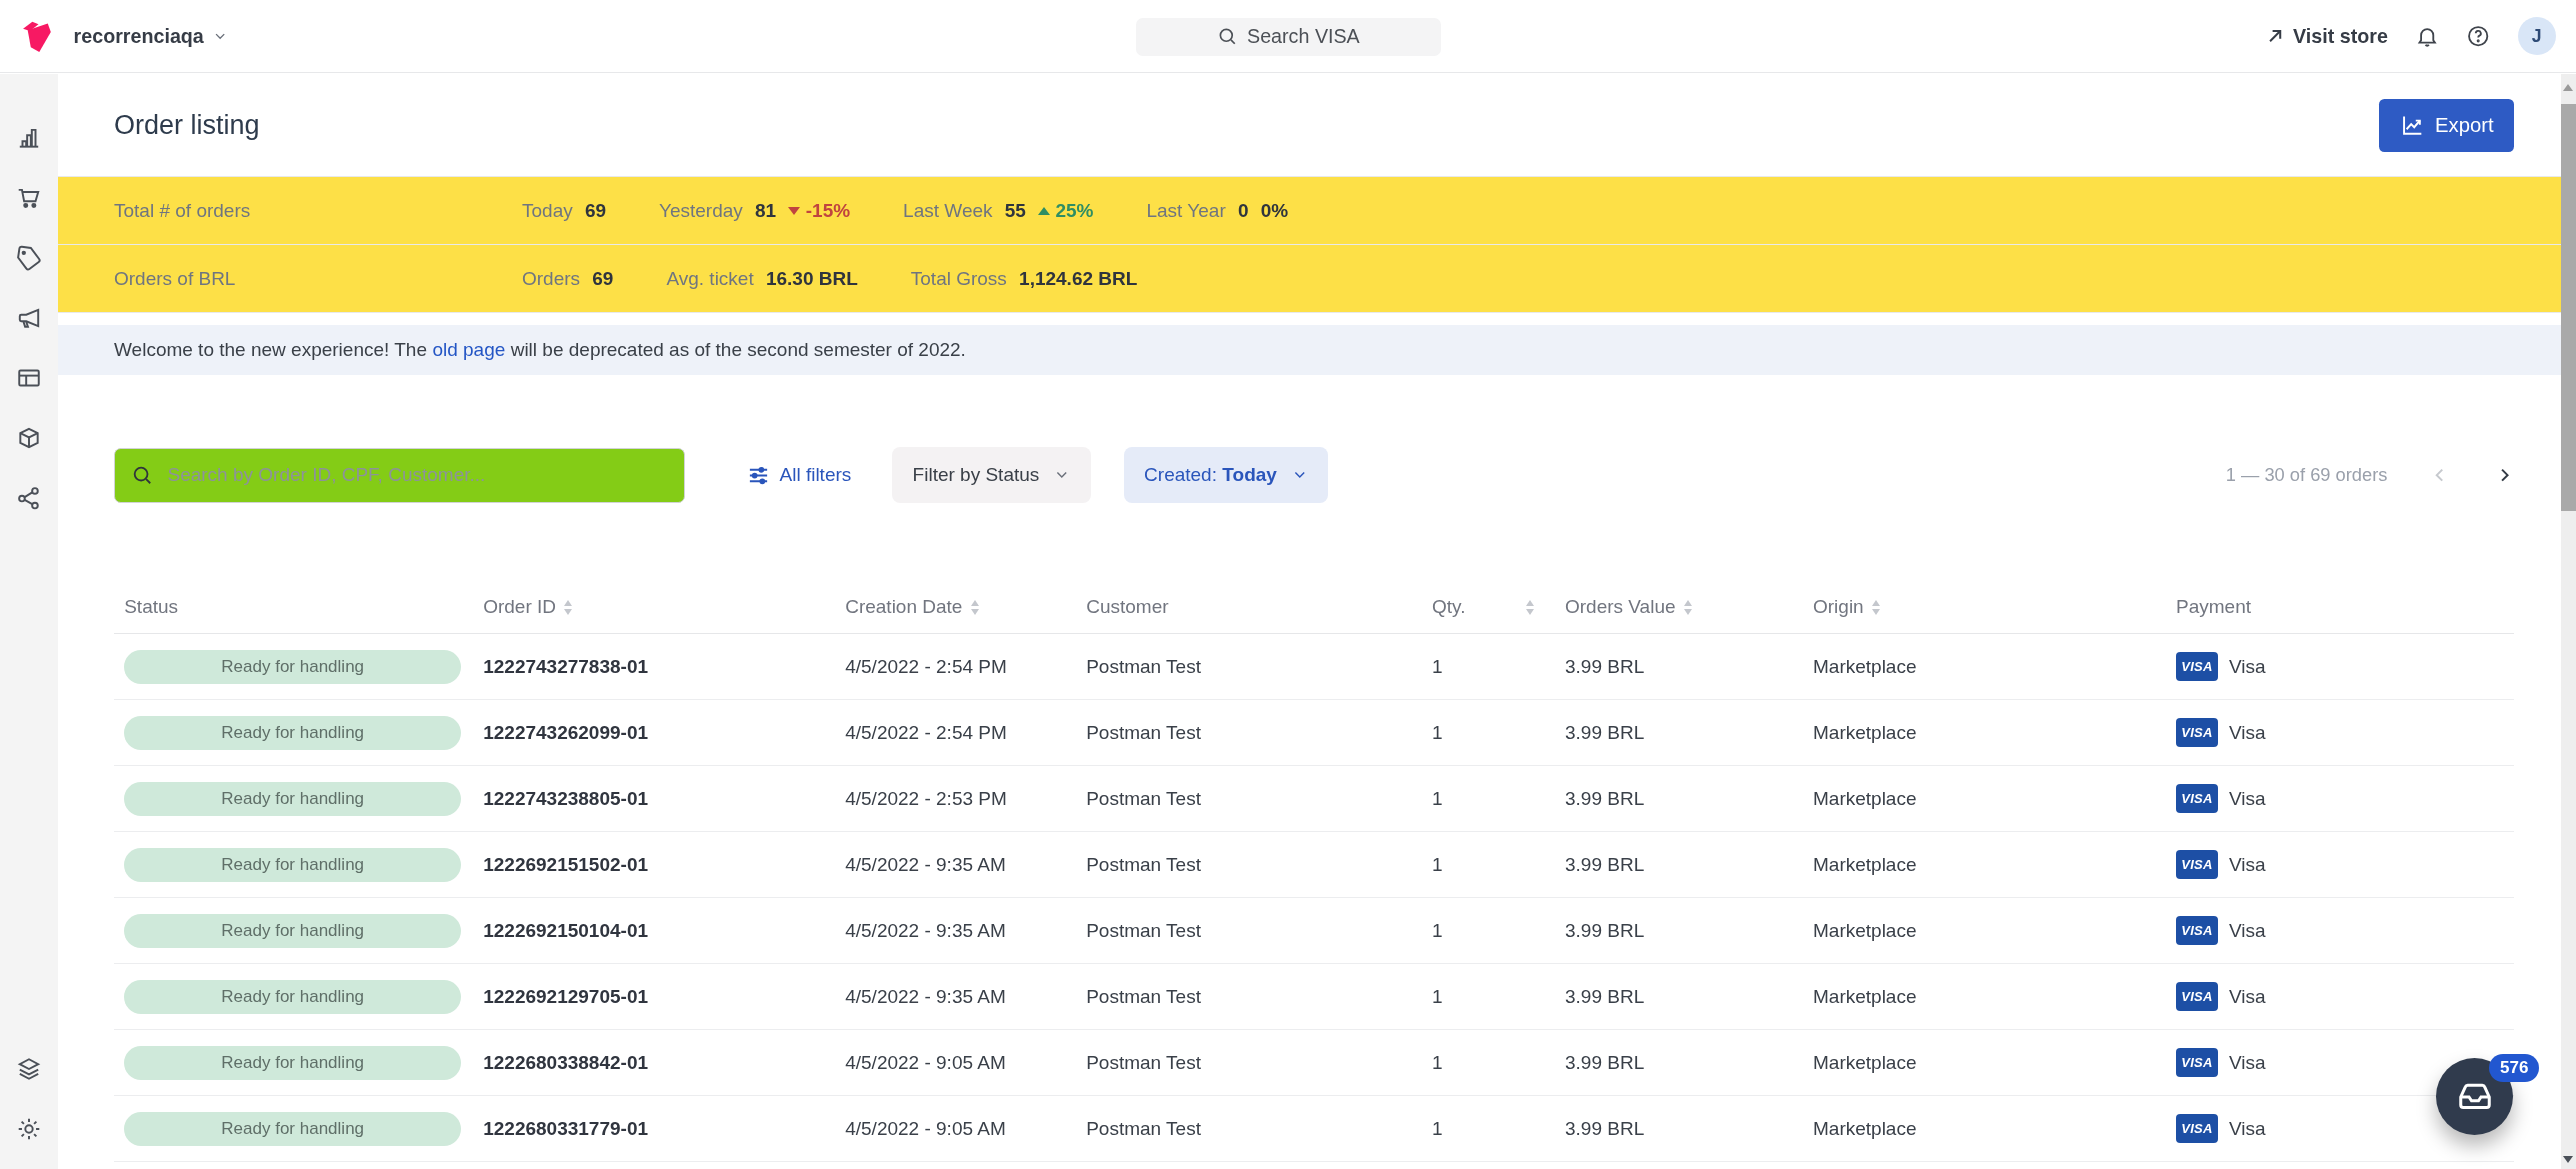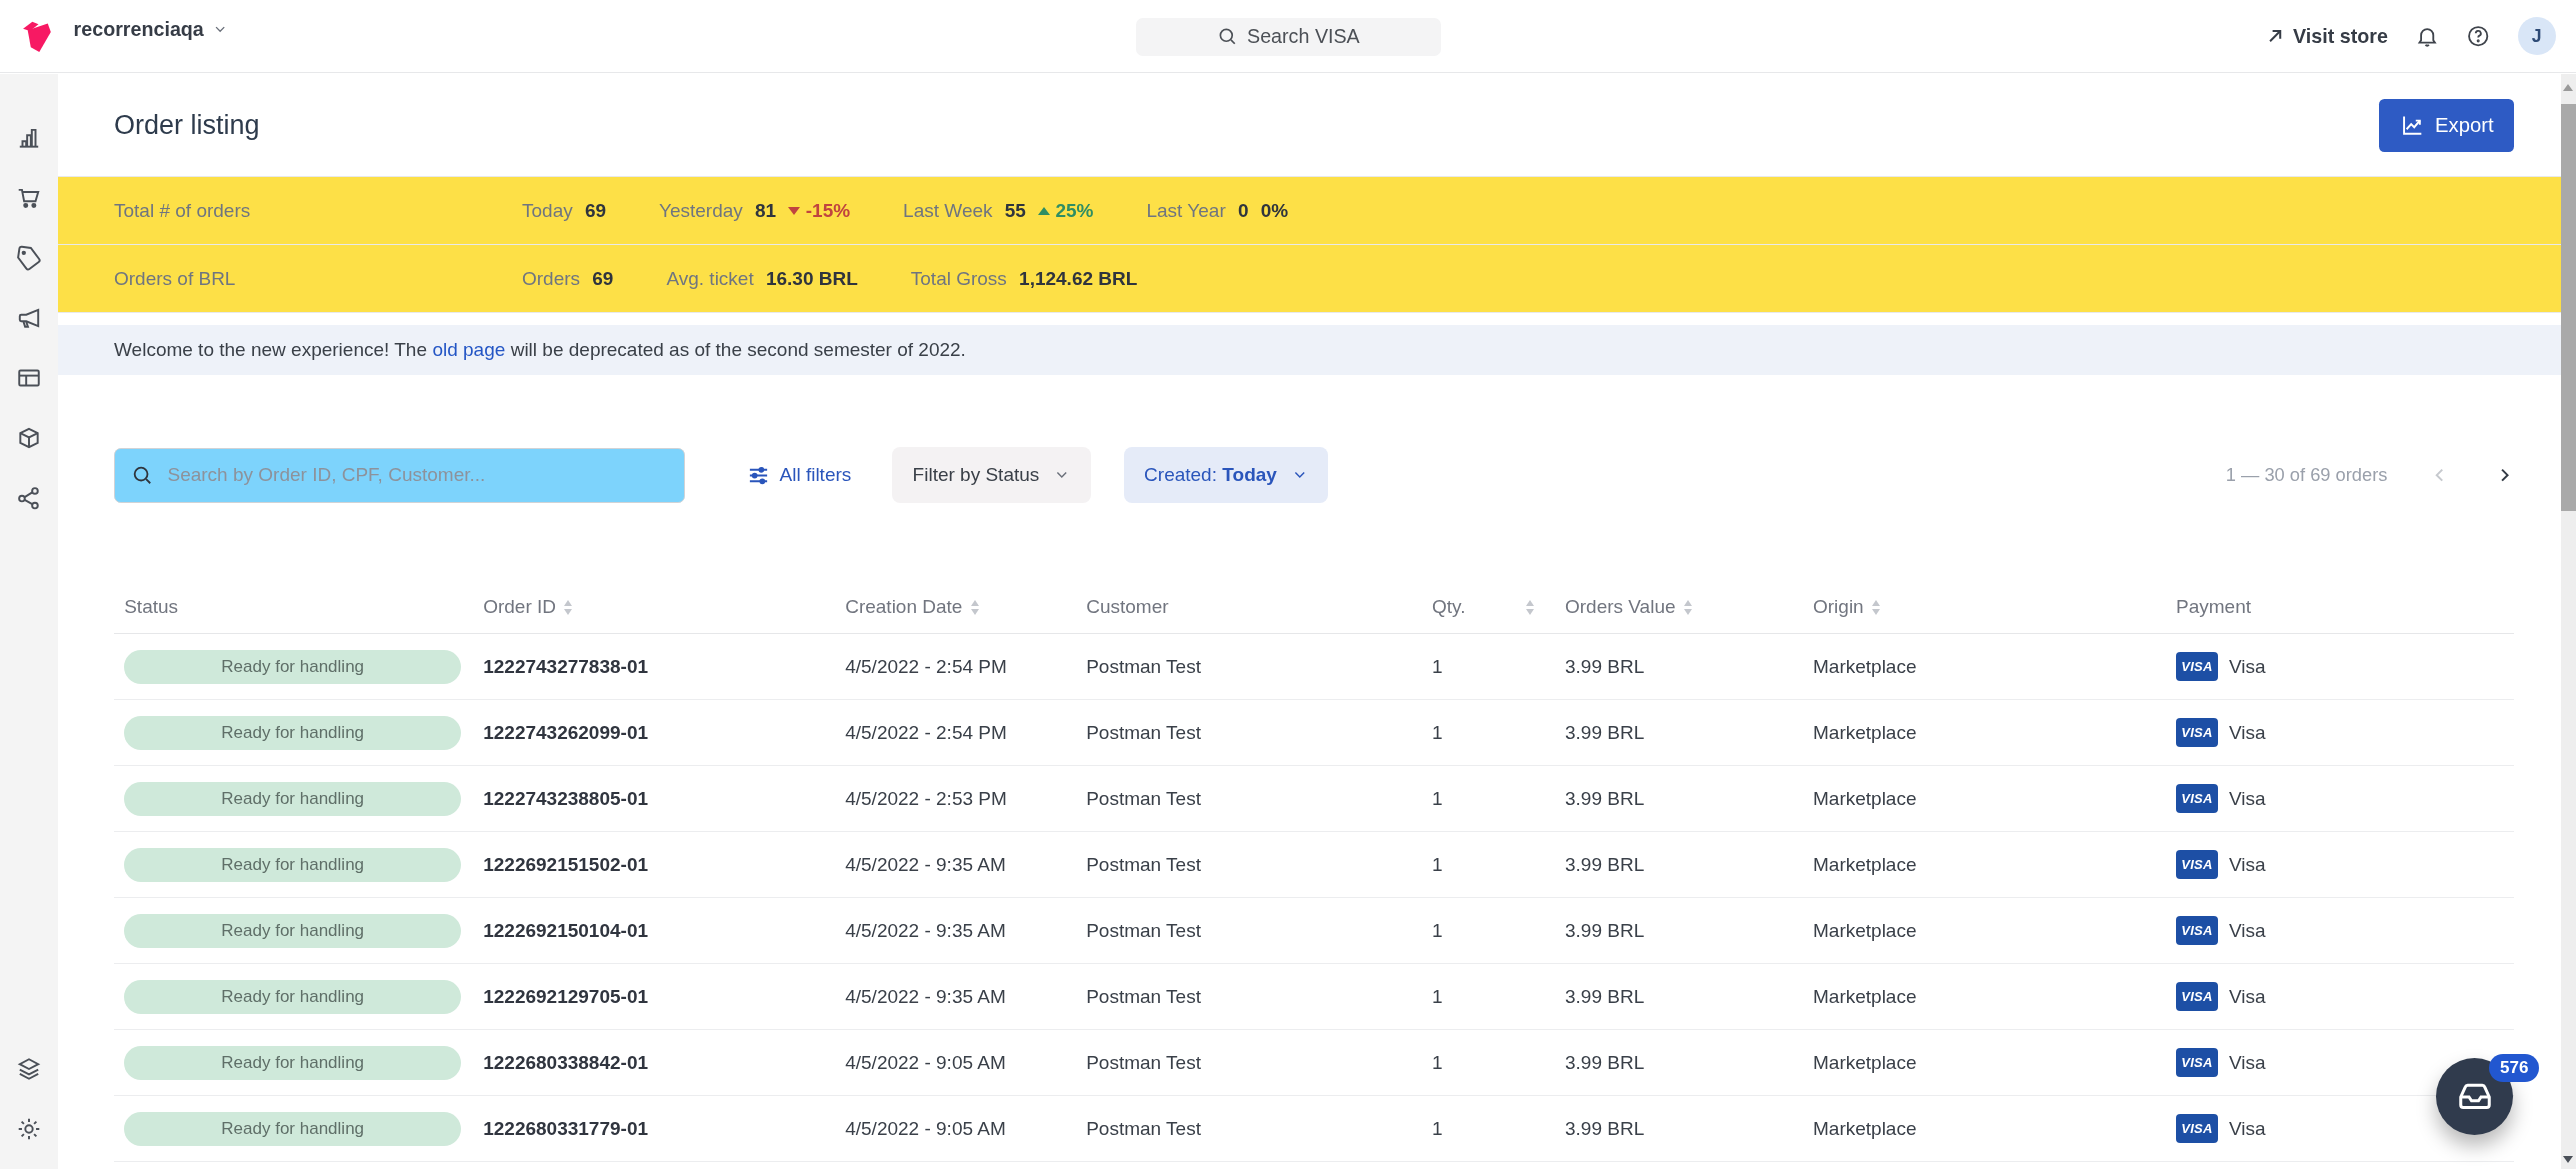--- a/index.html
+++ b/index.html
@@ -4,21 +4,21 @@
 <style>
   html,body{margin:0;padding:0;}
   body{
     width:2576px;height:1170px;overflow:hidden;background:#ffffff;
     font-family:"Liberation Sans","DejaVu Sans",sans-serif;color:#3a4049;
     position:relative;
   }
   svg{display:block;}
   
   .topbar{height:73px;background:#fff;border-bottom:1.4px solid #e7e8ea;display:flex;align-items:center;padding:0 20.3px;position:relative;box-sizing:border-box;}
-  .brand{display:flex;align-items:flex-start;gap:16.3px;}
+  .brand{display:flex;align-items:center;gap:16.3px;}
   .account{display:flex;align-items:center;gap:8.1px;cursor:pointer;}
   .account-name{font-size:19.7px;font-weight:600;color:#363c46;}
   .topbar-search{position:absolute;left:1136px;top:17.6px;width:305px;height:38px;border-radius:6.8px;background:#f4f4f5;display:flex;align-items:center;justify-content:center;gap:9.5px;color:#4c5056;font-size:19.7px;cursor:text;}
   .topbar-right{margin-left:auto;display:flex;align-items:center;gap:27px;}
   .visit-store{display:flex;align-items:center;gap:8.1px;font-size:19.7px;font-weight:600;color:#363c46;cursor:pointer;}
   .icon-btn{cursor:pointer;display:flex;align-items:center;}
   .avatar{width:38px;height:38px;border-radius:50%;background:#d9e6f7;color:#2e4b76;font-size:17.6px;font-weight:700;display:flex;align-items:center;justify-content:center;cursor:pointer;}
   
   .sidebar{position:absolute;left:0;top:74px;bottom:0;width:58px;background:#f4f4f4;display:flex;flex-direction:column;align-items:center;padding-top:34px;box-sizing:border-box;}
   .side-icon{width:58px;height:60px;display:flex;align-items:center;justify-content:center;cursor:pointer;}
@@ -42,21 +42,21 @@
   .delta.up{color:#2f8e63;}
   .delta.flat{color:#2f343d;}
   .tri{width:0;height:0;display:inline-block;}
   .tri-down{border-left:6.1px solid transparent;border-right:6.1px solid transparent;border-top:8.1px solid #c0443f;}
   .tri-up{border-left:6.1px solid transparent;border-right:6.1px solid transparent;border-bottom:8.1px solid #2f8e63;}
   
   .banner{margin-top:12.2px;height:50px;background:#eef2f9;display:flex;align-items:center;padding:0 56px;font-size:19px;color:#3a4048;}
   .banner a{color:#2456c5;text-decoration:none;margin:0 5.4px;cursor:pointer;}
   
   .filterbar{margin-top:71px;height:58px;display:flex;align-items:center;padding:0 62px 0 56px;}
-  .search-box{width:571px;height:55px;border:1.4px solid #d1d3d6;border-radius:6.8px;display:flex;align-items:center;gap:12.2px;padding:0 16.3px;box-sizing:border-box;background:#7dd3fc;}
+  .search-box{width:571px;height:55px;border:1.4px solid #d1d3d6;border-radius:6.8px;display:flex;align-items:center;gap:12.2px;padding:0 16.3px;box-sizing:border-box;background:#84cc16;}
   .search-box input{border:none;outline:none;flex:1;font-size:19px;font-family:inherit;color:#3a4049;background:transparent;}
   .search-box input::placeholder{color:#8d929b;}
   .all-filters{display:flex;align-items:center;gap:9.5px;margin-left:62px;color:#2a55bb;font-size:19px;cursor:pointer;}
   .pill-btn{display:flex;align-items:center;gap:13.6px;height:56px;border:none;border-radius:8.1px;padding:0 20.3px;font-size:19px;font-family:inherit;cursor:pointer;}
   .status-filter{margin-left:41px;background:#f4f2f3;color:#3a4048;}
   .created-filter{margin-left:33px;background:#e5ebf8;color:#2a55bb;}
   .created-filter b{font-weight:700;margin-left:5.4px;}
   .pagination{margin-left:auto;display:flex;align-items:center;gap:43px;}
   .page-count{color:#9aa0ab;font-size:18.3px;}
   .pg-chev{cursor:pointer;display:flex;}

